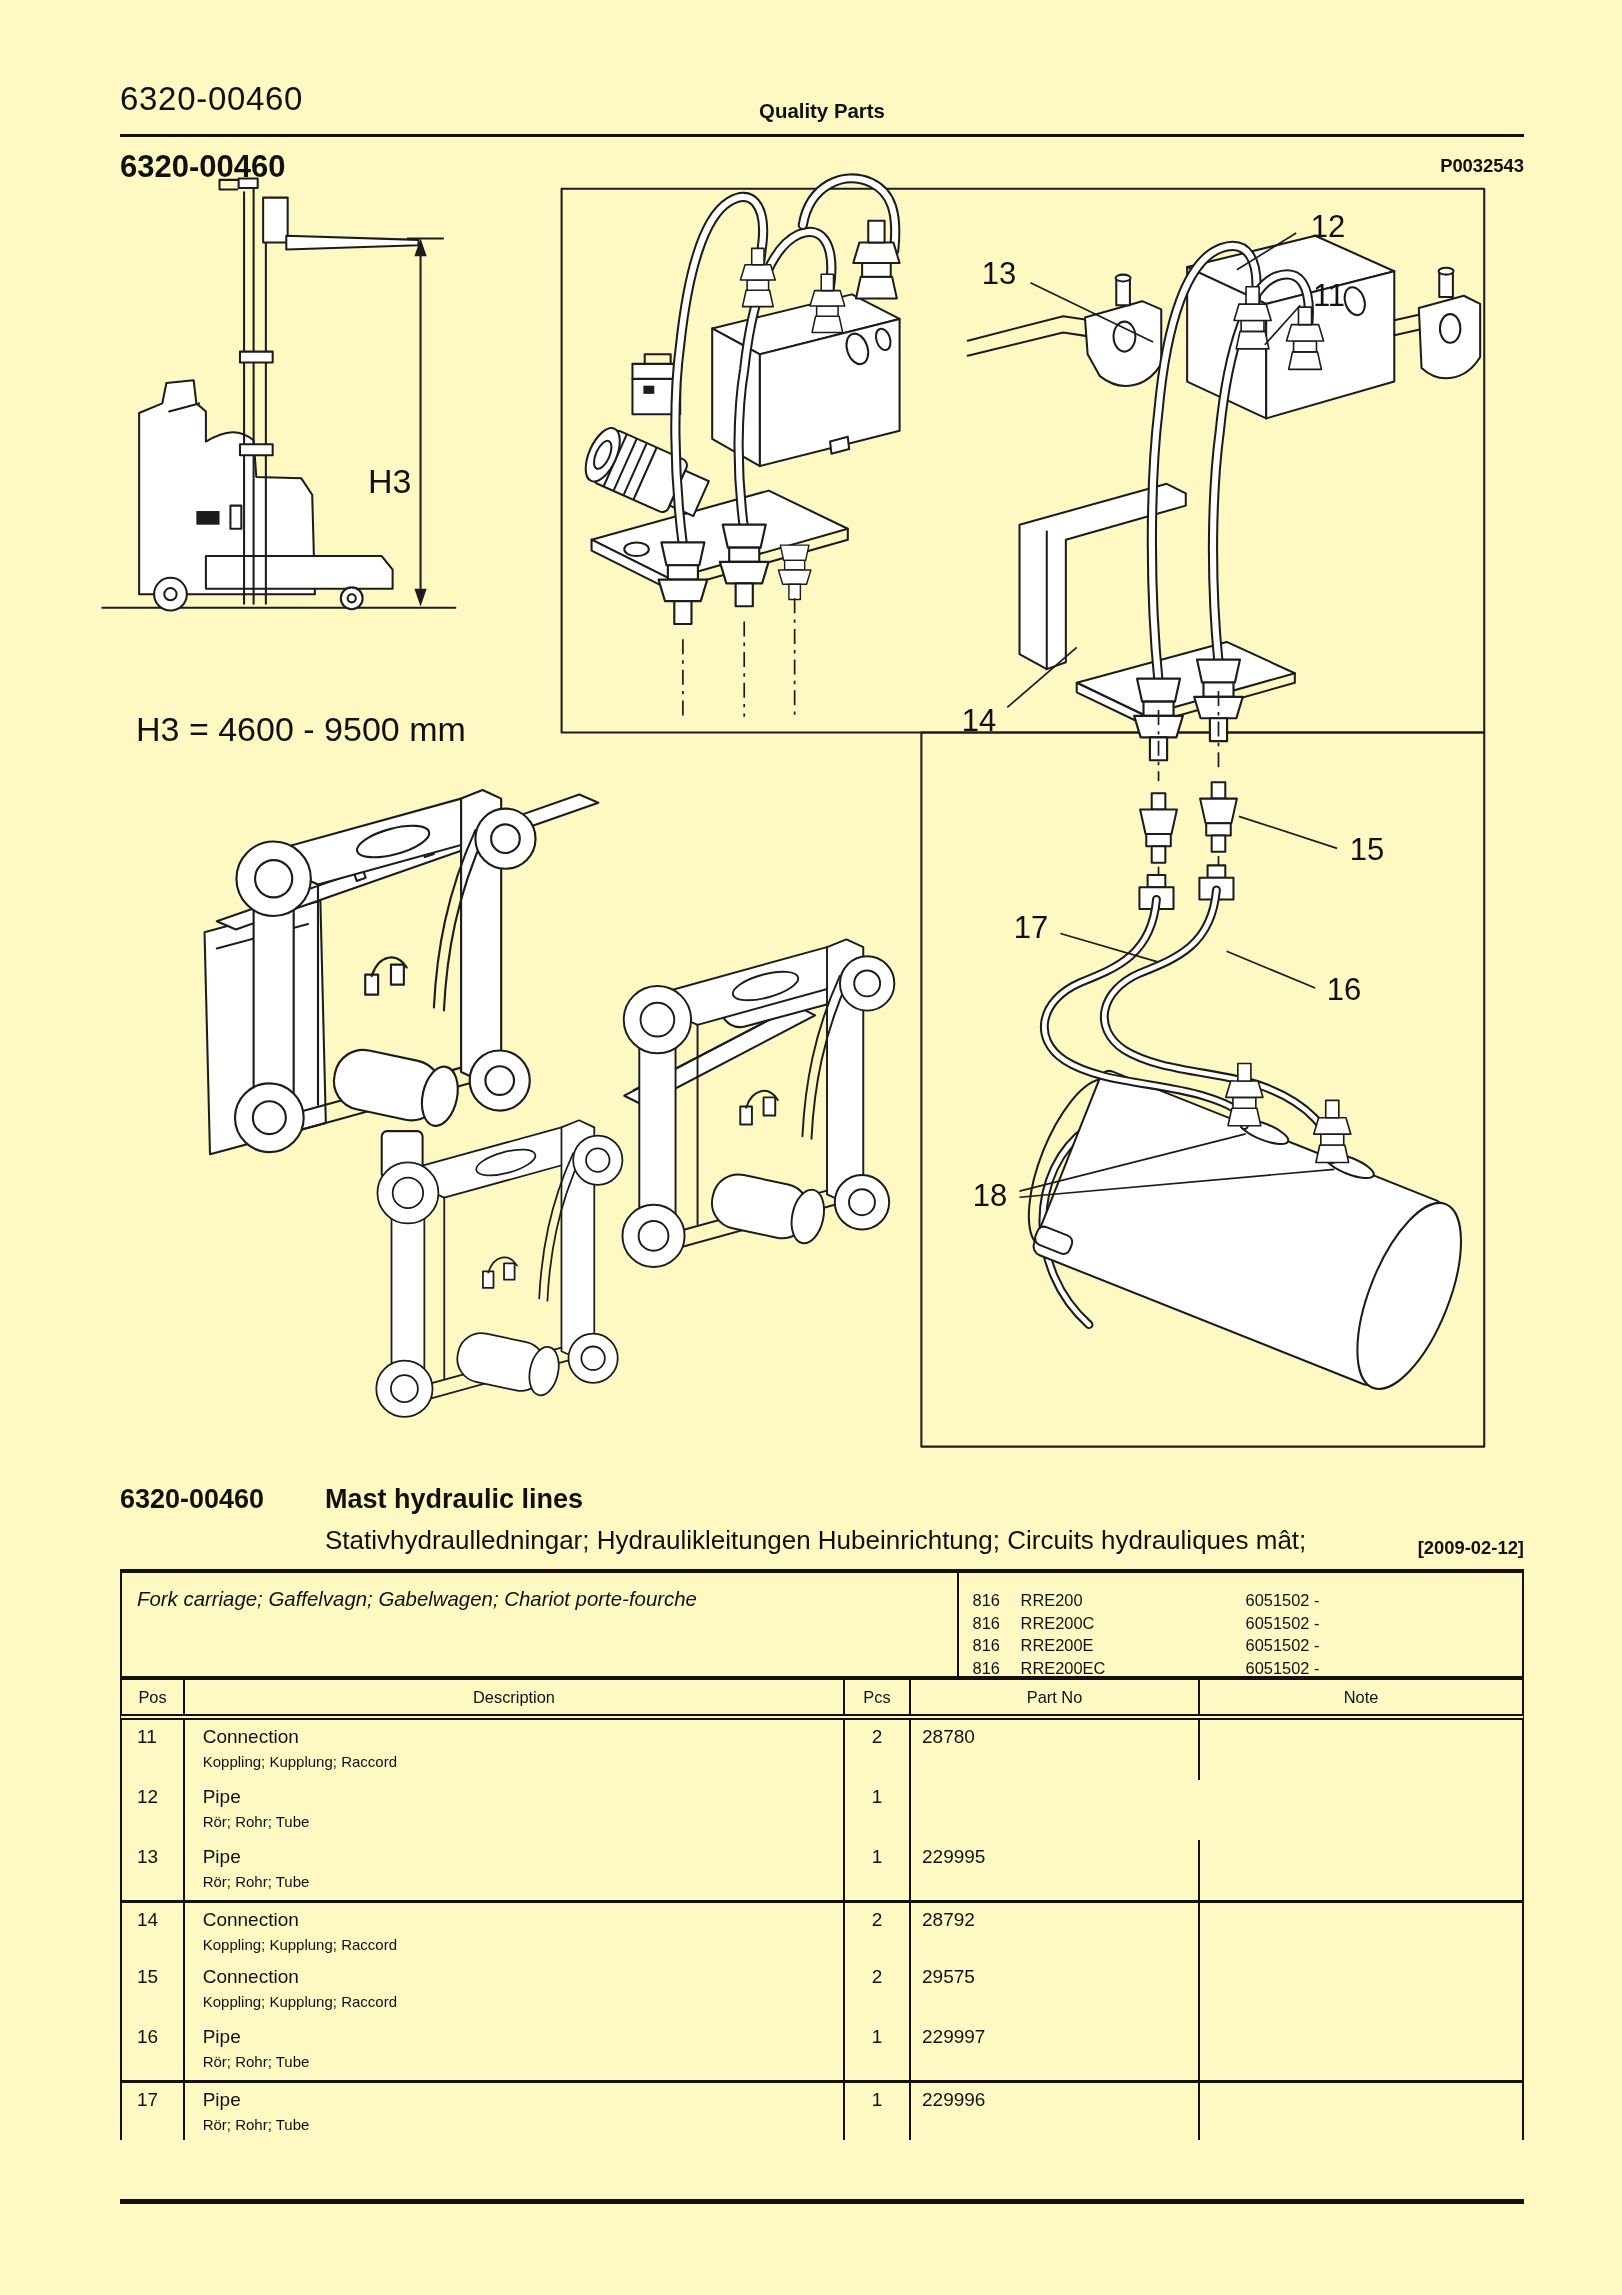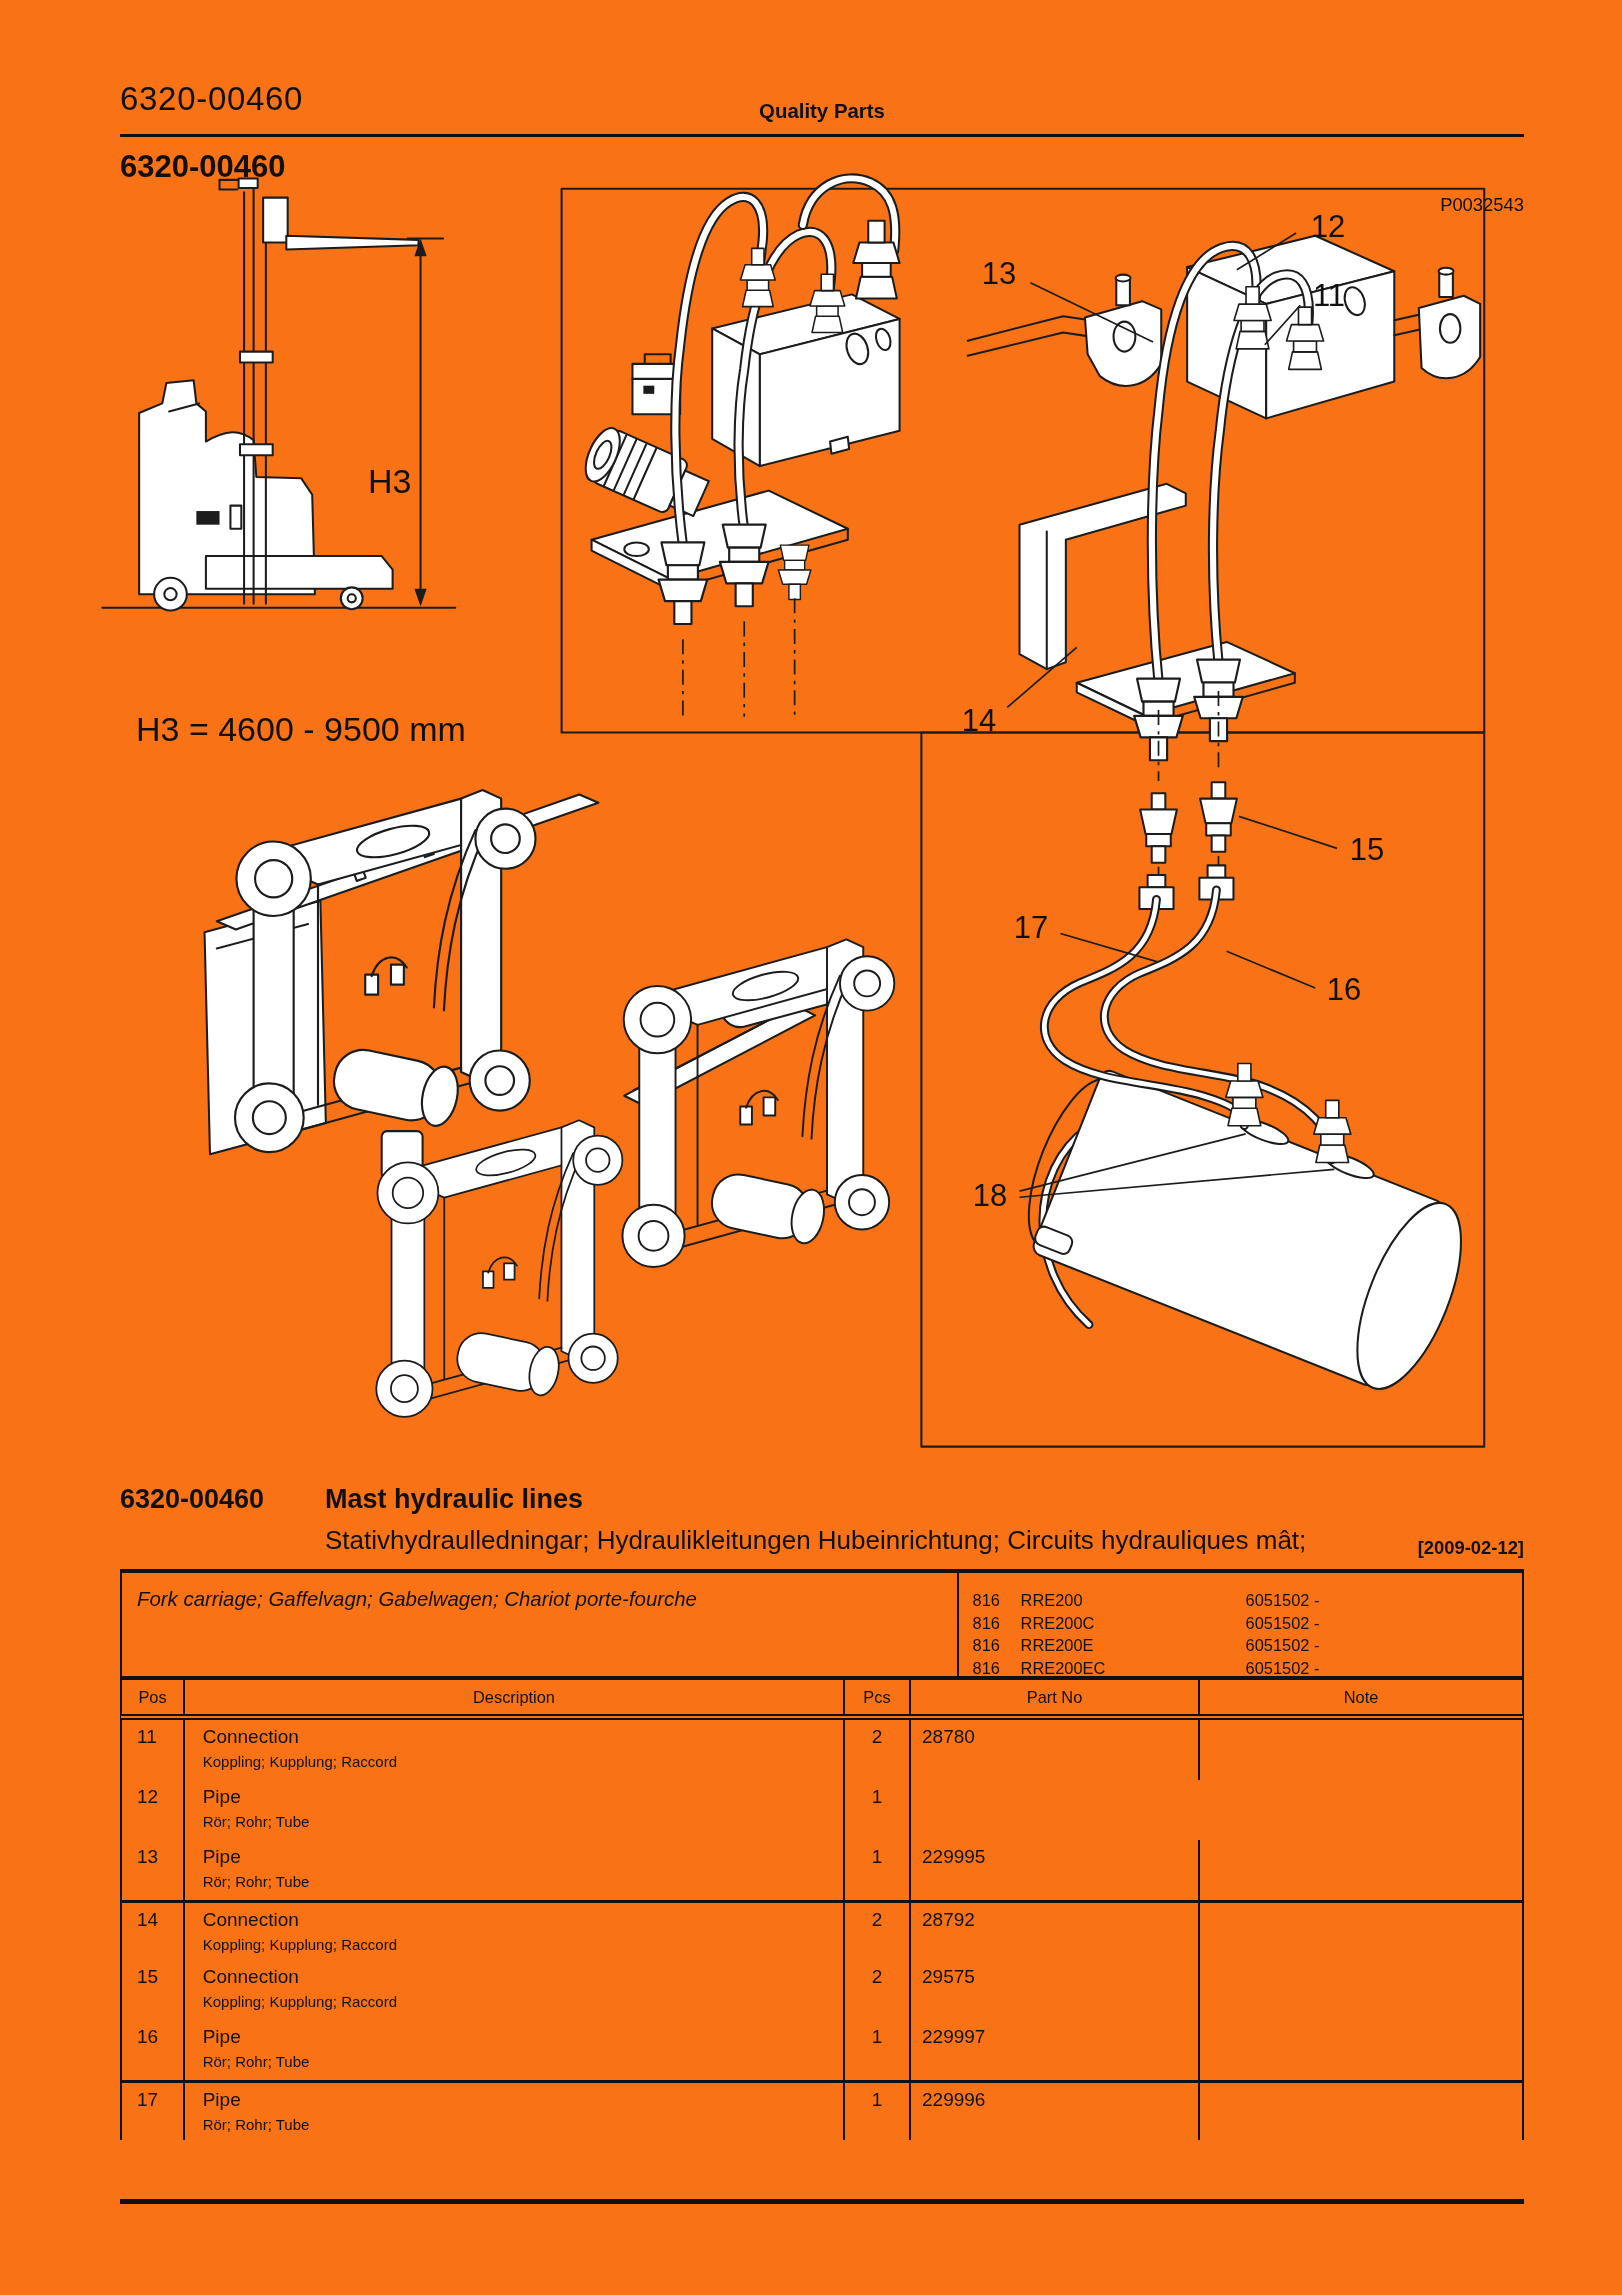--- a/index.html
+++ b/index.html
@@ -1,22 +1,22 @@
 <!DOCTYPE html>
 <html style="font-size:11px"><head>
 <meta charset="utf-8">
 <style>
   html,body{margin:0;padding:0;background:#888;}
-  #page{position:relative;width:1622px;height:2295px;background:#f97316;color:#111;
+  #page{position:relative;width:1622px;height:2295px;background:#fef9c3;color:#111;
         font-family:"Liberation Sans", sans-serif;overflow:hidden;}
   .t{position:absolute;white-space:nowrap;color:#111;}
   .h-light{font-size:33px;font-weight:400;letter-spacing:0.7px;}
   .h-bold{font-size:31px;font-weight:700;}
   .qp{font-size:20.4px;font-weight:700;}
-  .pref{font-size:18.4px;font-weight:400;margin-top:39px;}
+  .pref{font-size:18.4px;font-weight:700;}
   .rule{position:absolute;background:#111;}
   .callout{position:absolute;font-size:31px;color:#111;transform:translate(-50%,-50%);white-space:nowrap;}
   .h3lab{font-size:34px;}
   .h3rng{font-size:34px;}
   .sec-num,.sec-title{font-size:27px;font-weight:700;}
   .sec-date{font-size:18.4px;font-weight:700;margin-top:46px;}
   .sec-sub{font-size:26px;}
   
   #tbl{position:absolute;left:120px;top:1569px;width:1404px;box-sizing:border-box;}
   #scopebox{box-sizing:border-box;height:111px;border:2px solid #111;border-top-width:4.1px;border-bottom-width:4.1px;position:relative;}

